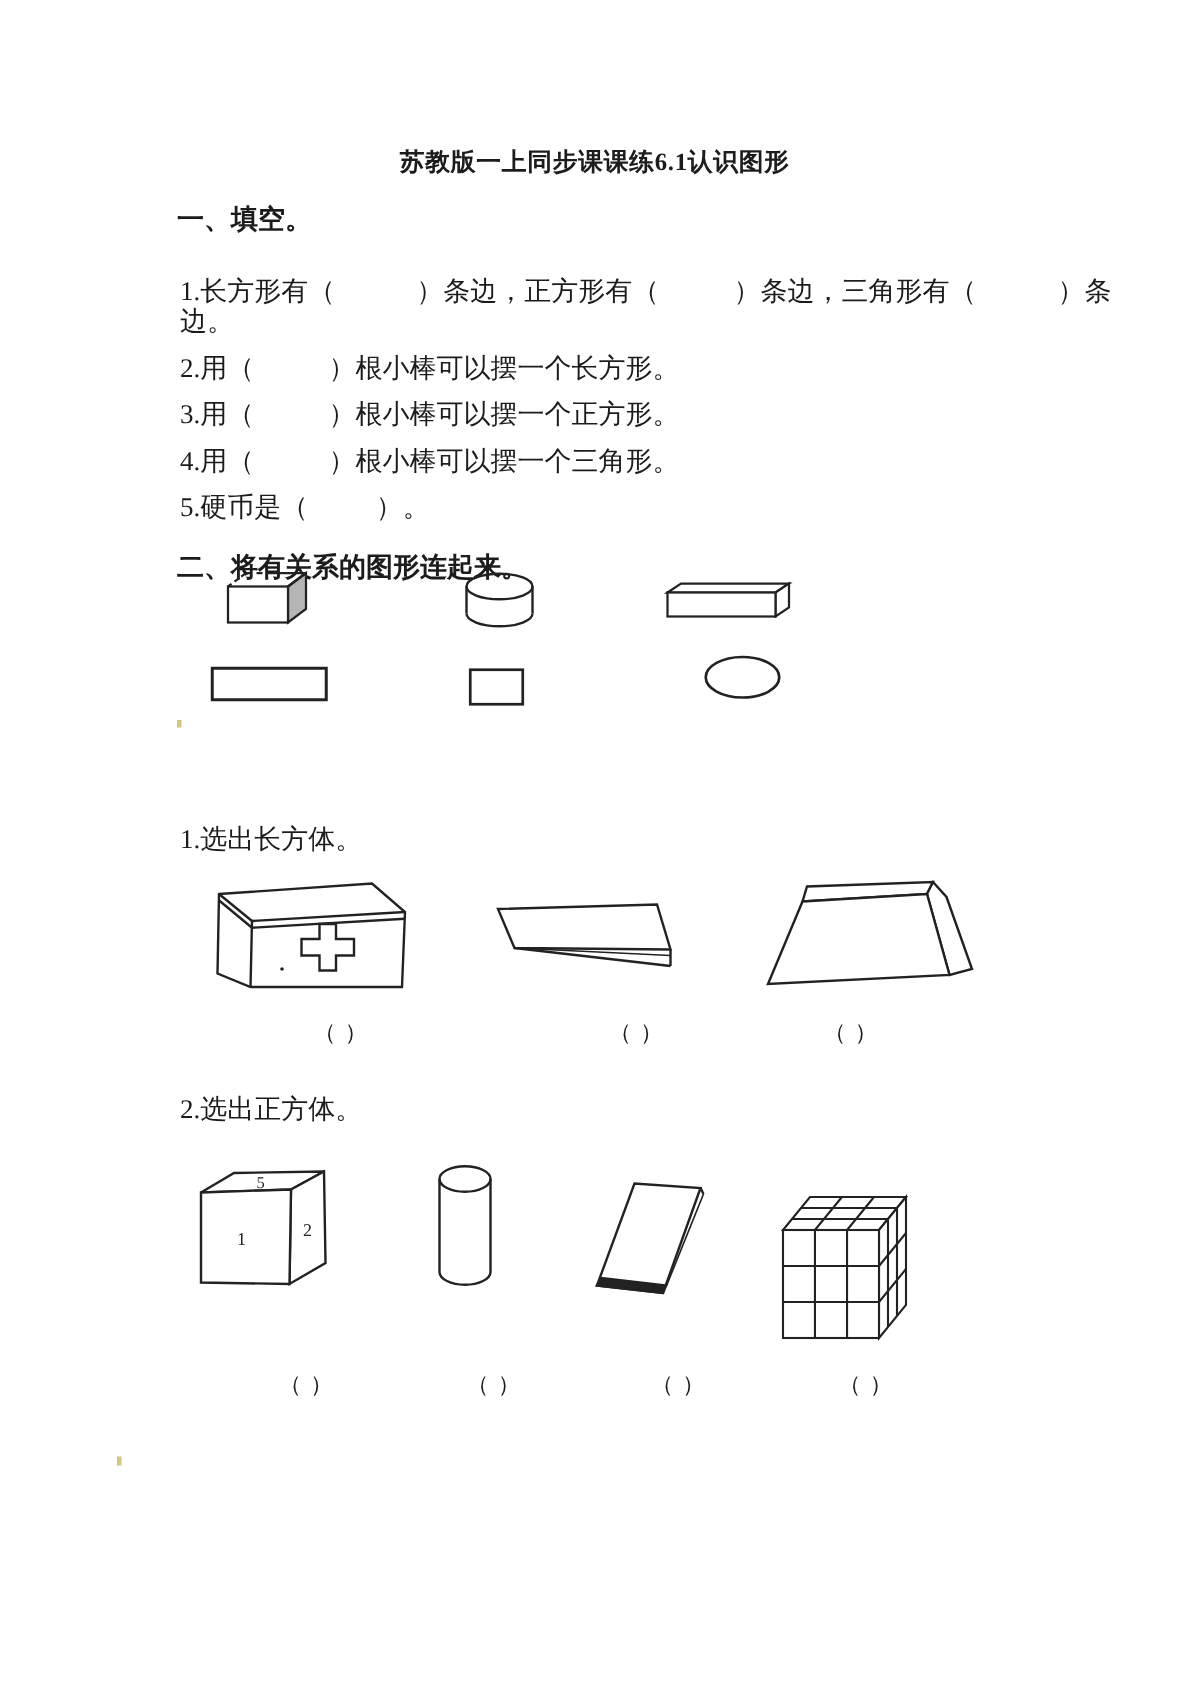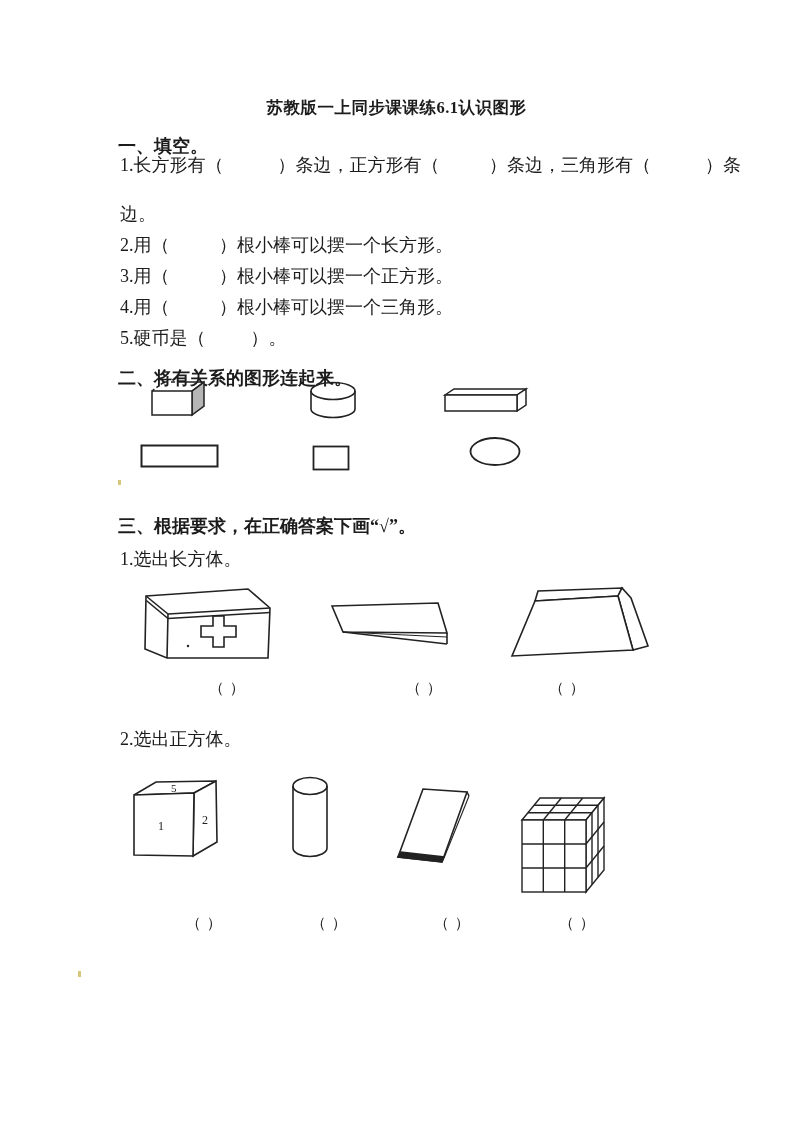--- a/index.html
+++ b/index.html
@@ -17,21 +17,21 @@
   .speck { position:absolute; background:#cdbd62; opacity:0.85; }
 </style>
 </head>
 <body>
 
 <div class="page">
 
   <div class="txt title" style="top:98px;">苏教版一上同步课课练6.1认识图形</div>
 
   <div class="txt bold" style="left:118px; top:135px;">一、填空。</div>
-  <div class="txt" style="left:120px; top:154px;">1.长方形有（            ）条边，正方形有（           ）条边，三角形有（            ）条</div>
+  <div class="txt" style="left:120px; top:183px;">1.长方形有（            ）条边，正方形有（           ）条边，三角形有（            ）条</div>
   <div class="txt" style="left:120px; top:203px;">边。</div>
   <div class="txt" style="left:120px; top:234px;">2.用（           ）根小棒可以摆一个长方形。</div>
   <div class="txt" style="left:120px; top:265px;">3.用（           ）根小棒可以摆一个正方形。</div>
   <div class="txt" style="left:120px; top:296px;">4.用（           ）根小棒可以摆一个三角形。</div>
   <div class="txt" style="left:120px; top:327px;">5.硬币是（          ）。</div>
 
   <div class="txt bold" style="left:118px; top:367px;">二、将有关系的图形连起来。</div>
 
   <div class="shape" style="left:148px; top:378px;">
     <svg width="60" height="40" viewBox="0 0 60 40" fill="none" stroke="#222" stroke-width="1.5">
@@ -68,21 +68,20 @@
     <svg width="40" height="27" viewBox="0 0 40 27" fill="none" stroke="#222" stroke-width="1.8">
       <rect x="1.5" y="1.5" width="35" height="23"></rect>
     </svg>
   </div>
   <div class="shape" style="left:469px; top:436px;">
     <svg width="53" height="31" viewBox="0 0 53 31" fill="none" stroke="#222" stroke-width="1.8">
       <ellipse cx="26" cy="15.5" rx="24.5" ry="13.5"></ellipse>
     </svg>
   </div>
 
-  <div class="txt bold" style="left:118px; top:515px;">三、根据要求，在正确答案下画“√”。</div>
   <div class="txt" style="left:120px; top:548px;">1.选出长方体。</div>
 
   <div class="shape" style="left:143px; top:586px;">
     <svg width="130" height="75" viewBox="0 0 130 75" fill="none" stroke="#222" stroke-width="1.6">
       <polygon points="3,10 105,3 127,22 125,72 24,72 2,63" fill="#ffffff"></polygon>
       <line x1="3" y1="10" x2="25" y2="28"></line>
       <line x1="25" y1="28" x2="127" y2="22"></line>
       <line x1="3.3" y1="14.5" x2="25" y2="32.5"></line>
       <line x1="25" y1="32.5" x2="127" y2="26.5"></line>
       <line x1="25" y1="28" x2="24" y2="72"></line>

